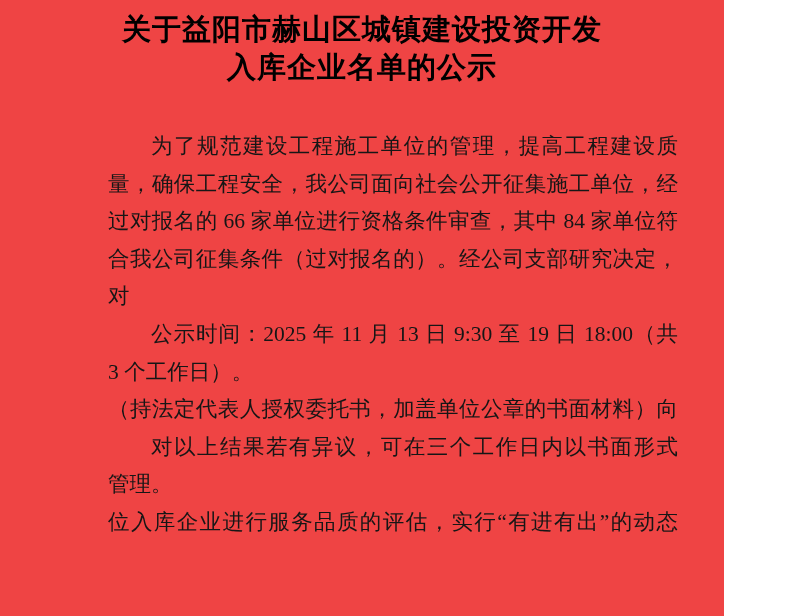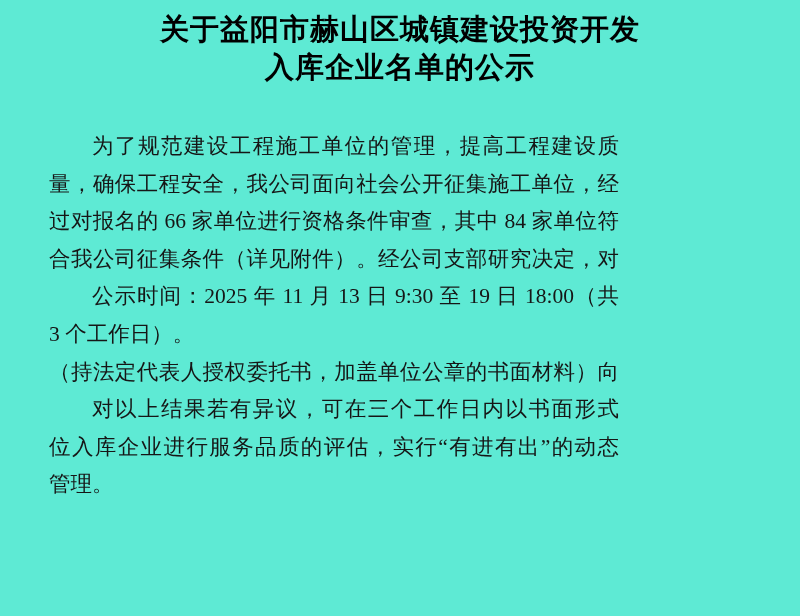--- a/index.html
+++ b/index.html
@@ -2,40 +2,40 @@
 <html><head>
 <meta charset="utf-8">
 <style>
   html, body {
     margin: 0;
     padding: 0;
     background: #ffffff;
   }
   .page {
     position: relative;
-    width: 800px;
+    width: 724px;
     height: 616px;
-    background: #5eead4;
+    background: #ef4444;
     overflow: hidden;
     font-family: "Liberation Serif", serif;
     color: #161616;
   }
   .doc-title {
     padding-top: 10px;
     text-align: center;
     font-family: "Liberation Sans", sans-serif;
     font-weight: 700;
     font-size: 29px;
     line-height: 38px;
     color: #000000;
     letter-spacing: 1px;
   }
   .doc-body {
     margin-top: 42px;
-    margin-left: 49px;
+    margin-left: 108px;
     width: 570px;
     font-size: 21.5px;
     line-height: 37.6px;
   }
   .line {
     text-align: justify;
     text-align-last: justify;
     white-space: normal;
   }
   .line.first {
@@ -53,24 +53,24 @@
   <div class="doc-title">
     <div class="title-line">关于益阳市赫山区城镇建设投资开发</div>
     <div class="title-line">入库企业名单的公示</div>
   </div>
 
   <div class="doc-body">
 
     <div class="line first">为了规范建设工程施工单位的管理，提高工程建设质</div>
     <div class="line">量，确保工程安全，我公司面向社会公开征集施工单位，经</div>
     <div class="line">过对报名的 66 家单位进行资格条件审查，其中 84 家单位符</div>
-    <div class="line">合我公司征集条件（详见附件）。经公司支部研究决定，对</div>
+    <div class="line">合我公司征集条件（过对报名的）。经公司支部研究决定，对</div>
 
     <div class="line first">公示时间：2025 年 11 月 13 日 9:30 至 19 日 18:00（共</div>
     <div class="line last">3 个工作日）。</div>
 
     <div class="line">（持法定代表人授权委托书，加盖单位公章的书面材料）向</div>
     <div class="line first">对以上结果若有异议，可在三个工作日内以书面形式</div>
+    <div class="line last">管理。</div>
     <div class="line">位入库企业进行服务品质的评估，实行“有进有出”的动态</div>
-    <div class="line last">管理。</div>
   </div>
 
 </div>
 
 </body></html>

